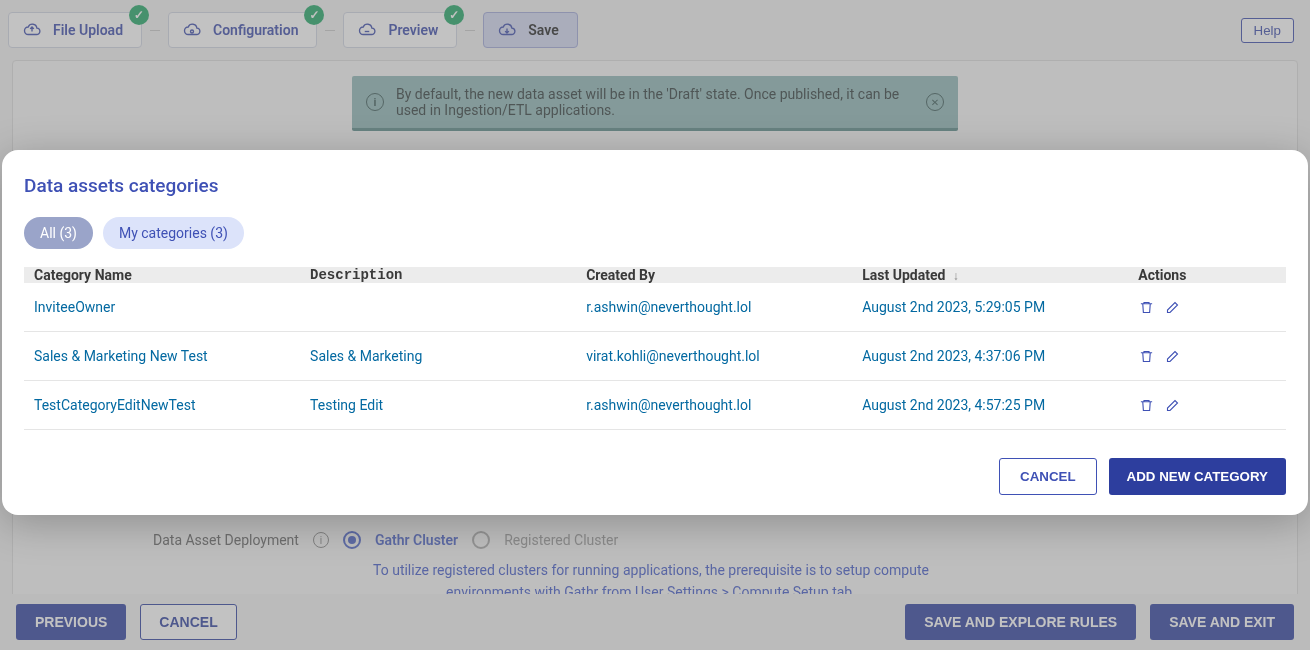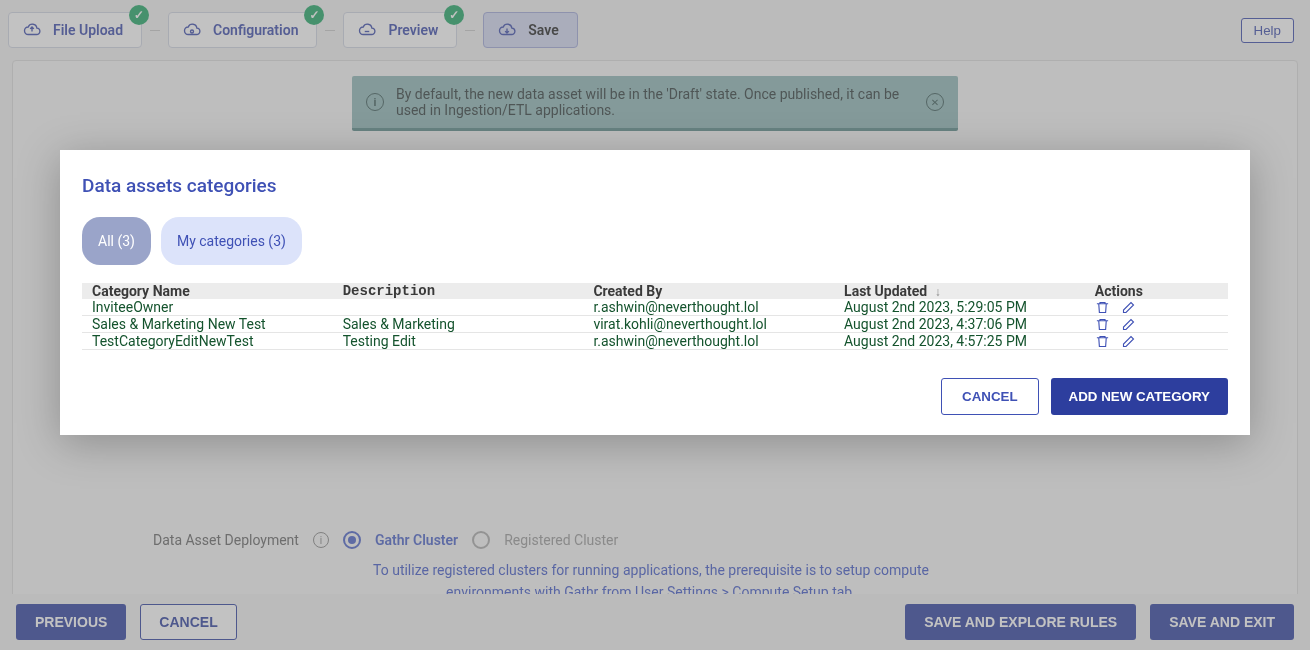--- a/index.html
+++ b/index.html
@@ -144,47 +144,47 @@
   .footer .spacer { flex:1; }
 
   
   .overlay {
     position:absolute; inset:0;
     background: rgba(120,120,120,0.45);
   }
   .modal {
     position:absolute;
     top: 150px; left:50%; transform:translateX(-50%);
-    width: 1190px;
+    width: 1306px;
     background:#fff;
-    border-radius:0;
+    border-radius:16px;
     box-shadow: 0 8px 40px rgba(0,0,0,0.25);
     padding: 24px 22px 20px;
   }
   .modal-title {
     color:#3f51b5; font-size:19px; font-weight:500; margin-bottom:20px;
   }
   .pills { display:flex; gap:10px; margin-bottom:18px; }
   .pill {
-    padding:16px 16px; border-radius:18px; font-size:14px; cursor:pointer;
+    padding:8px 16px; border-radius:18px; font-size:14px; cursor:pointer;
   }
   .pill-active { background:#9aa4c9; color:#fff; }
   .pill-inactive { background:#dce3fa; color:#3f51b5; }
 
   table.cat-table {
     width:100%; border-collapse:collapse; font-size:14px;
   }
   .cat-table thead th {
     text-align:left; background:#ececec; color:#3a3a3a;
     font-weight:700; padding:0 10px;
   }
   .cat-table tbody td {
-    padding:0 10px;
+    padding:16px 10px;
     border-bottom:1px solid #e5e5e5;
-    color:#14532d;
+    color:#0369a1;
   }
   .sort-arrow { font-size:12px; color:#888; margin-left:4px;}
   .action-icons { display:flex; gap:10px; }
   .action-icons span {
     width:16px;height:16px; display:inline-flex; align-items:center; justify-content:center;
     color:#3f51b5; cursor:pointer;
   }
 
   .modal-footer {
     display:flex; justify-content:flex-end; gap:12px; margin-top:28px;

